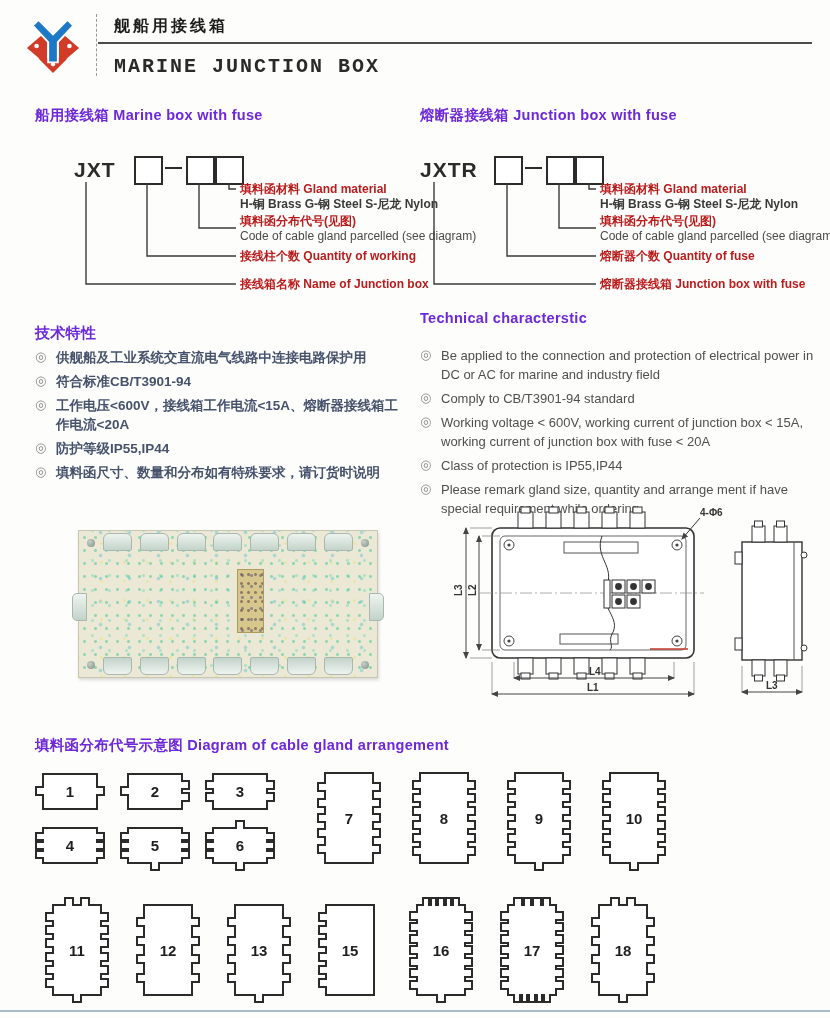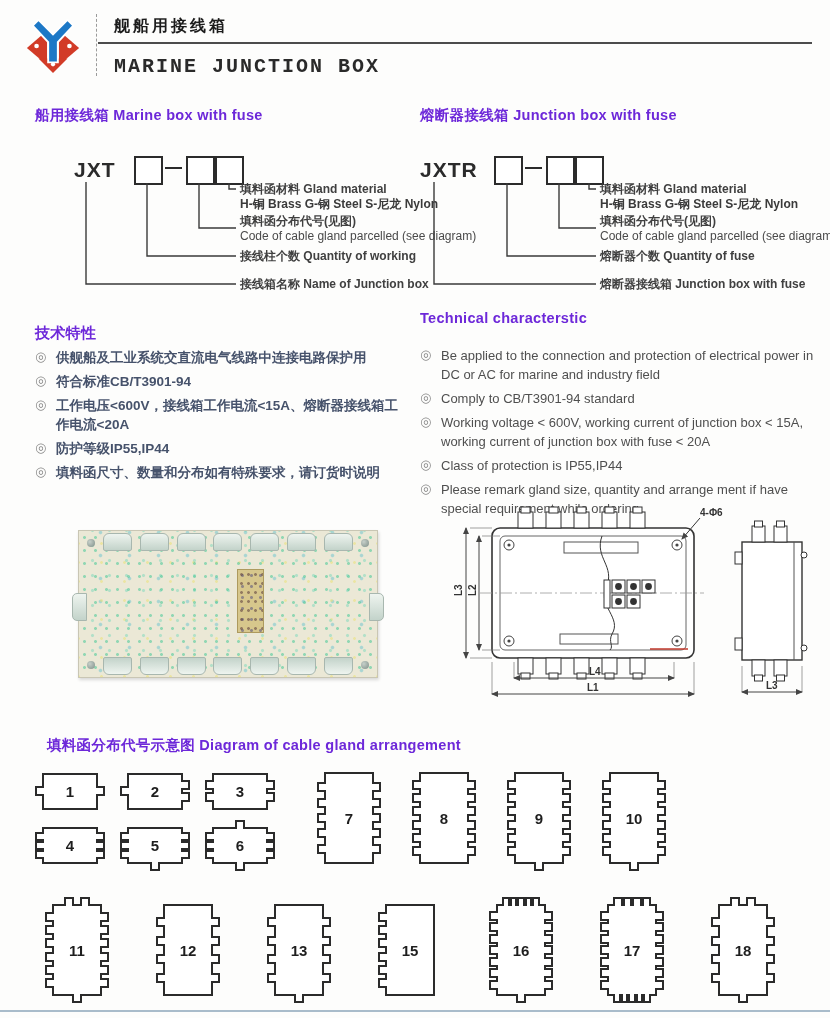--- a/index.html
+++ b/index.html
@@ -18,21 +18,21 @@
           font-family:"Liberation Mono","DejaVu Sans Mono",monospace;letter-spacing:2px;}
   
   .sec-h{position:absolute;font-size:14.5px;font-weight:bold;color:#6d28d9;letter-spacing:0.3px;}
   
   .fig{position:absolute;width:395px;height:178px;}
   .fig .model{position:absolute;left:0;top:16px;font-size:21px;font-weight:bold;color:#2b2b2b;letter-spacing:1px;}
   .fig .sq{position:absolute;top:14px;width:25px;height:25px;border:2px solid #2b2b2b;background:#fff;}
   .fig .dashy{position:absolute;top:25px;width:17px;border-top:2.5px solid #2b2b2b;}
   .fig svg{position:absolute;left:0;top:0;}
   .fig .co{position:absolute;font-size:12px;line-height:15px;white-space:nowrap;}
-  .fig .l1{font-weight:bold;color:#404040;}
+  .fig .l1{font-weight:bold;color:#b91c1c;}
   .fig .l2{color:#4a4a4a;}
   .fig .co1 .l2{font-weight:bold;color:#3a3a3a;}
   .m .sq-a{left:60px}.m .dashb{left:91px;top:25px}.m .sq-b{left:112px}.m .sq-c{left:141px}
   .m .co{left:166px}
   .f .sq-a{left:74px}.f .dashb{left:105px;top:25px}.f .sq-b{left:126px}.f .sq-c{left:155px}
   .f .co{left:180px}
   .co1{top:40px}.co2{top:72px}.co3{top:107px}.co4{top:135px}
   
   .tlist{position:absolute;margin:0;padding:0;list-style:none;}
   .tlist li{position:relative;padding-left:21px;margin-bottom:5px;}
@@ -61,21 +61,21 @@
   .scr{position:absolute;width:8px;height:8px;border-radius:50%;background:radial-gradient(circle at 35% 35%, #c6cfc9, #7f8f89);}
   .plabel{position:absolute;left:158px;top:38px;width:25px;height:62px;background:#d7c78c;border:1px solid #ad9a5e;
     background-image:radial-gradient(circle, rgba(90,60,60,0.55) 1px, transparent 1.8px),radial-gradient(circle, rgba(40,40,120,0.4) 1px, transparent 2px);
     background-size:7px 9px,9px 11px;}
   
   .draw{position:absolute;left:452px;top:500px;width:378px;height:208px;}
   .draw text{font-size:10px;font-weight:bold;fill:#333;font-family:"Liberation Sans",sans-serif;}
   
   .grects{position:absolute;left:42px;}
   .rowA{top:772px;display:flex;align-items:center;}
-  .rowB{top:904px;display:flex;gap:61px;margin-left:10px;align-items:flex-start;}
+  .rowB{top:904px;display:flex;gap:41px;margin-left:10px;align-items:flex-start;}
   .ggrid{display:grid;grid-template-columns:repeat(3,56px);column-gap:29px;row-gap:17px;}
   .tallwrap{display:flex;gap:45px;margin-left:56px;align-items:center;}
   .gbox{position:relative;border:2px solid #2b2b2b;background:#fff;display:flex;align-items:center;justify-content:center;
         font-weight:bold;font-size:15px;color:#1e1e1e;box-sizing:border-box;}
   .gbox.wide{width:56px;height:37px;}
   .gbox.tall{width:50px;height:92px;}
   .stubs{position:absolute;display:flex;}
   .sL{left:-9px;top:3px;bottom:3px;flex-direction:column;justify-content:space-evenly;}
   .sL .stub{width:7px;height:6px;border:2px solid #2b2b2b;border-right:none;background:#fff;}
   .sR{right:-9px;top:3px;bottom:3px;flex-direction:column;justify-content:space-evenly;}
@@ -302,21 +302,21 @@
   <rect x="322" y="160" width="13" height="16" fill="#fff" stroke="#333"></rect>
     <rect x="324.5" y="175" width="8" height="6" fill="#fff" stroke="#333"></rect>
   <circle cx="352" cy="55" r="3" fill="#fff" stroke="#333"></circle>
   <circle cx="352" cy="148" r="3" fill="#fff" stroke="#333"></circle>
   <line x1="290" y1="166" x2="290" y2="192" stroke="#777" stroke-width="0.7"></line>
   <line x1="350" y1="166" x2="350" y2="192" stroke="#777" stroke-width="0.7"></line>
   <line x1="290" y1="192" x2="350" y2="192" stroke="#444" stroke-width="1" marker-start="url(#arrs)" marker-end="url(#arr)"></line>
   <text x="314" y="189">L3</text>
 </svg>
 
-<div class="sec-h" style="left:47px;top:736px;text-align:center;">填料函分布代号示意图 Diagram of cable gland arrangement</div>
+<div class="sec-h" style="left:35px;top:736px;text-align:center;">填料函分布代号示意图 Diagram of cable gland arrangement</div>
 
 <div class="grects rowA">
   <div class="ggrid">
       <div class="gbox wide">
         <span>1</span>
         <div class="stubs sL">
           <div class="stub"></div>
         </div>
         <div class="stubs sR">
           <div class="stub"></div>

